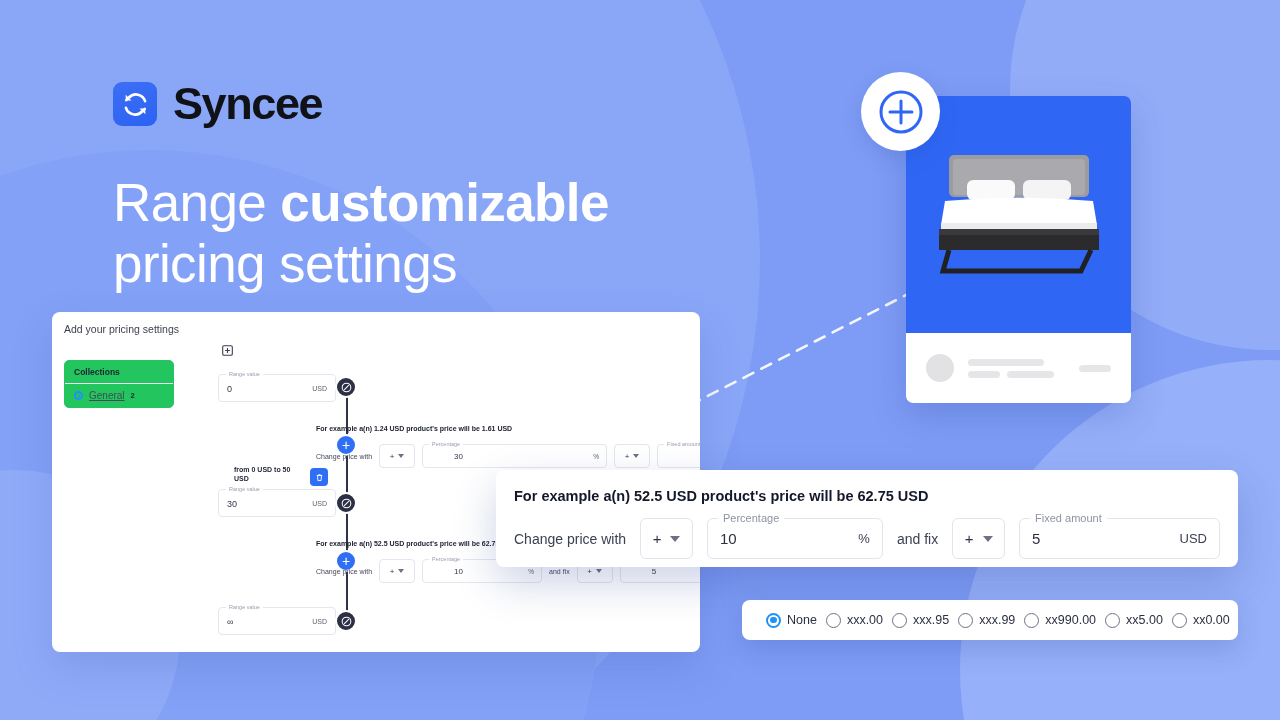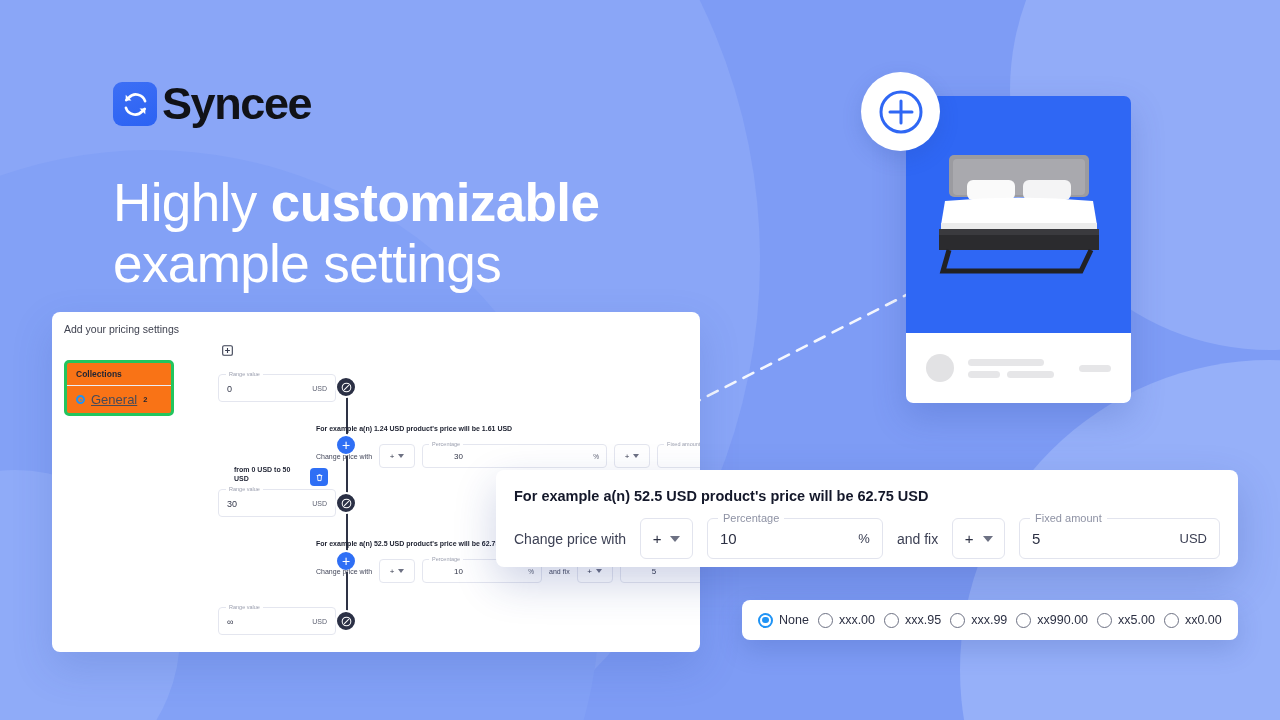--- a/index.html
+++ b/index.html
@@ -13,21 +13,21 @@
   
   .bg-layer { position:absolute; inset:0; overflow:hidden; }
   .bg-circle { position:absolute; border-radius:50%; }
   .bg-c1 { width:1180px; height:1180px; left:-420px; top:-330px; background:#8aa6f7; }
   .bg-c2 { width:900px;  height:900px;  left:-300px; top:150px;  background:#83a1f6; }
   .bg-c3 { width:520px;  height:520px;  left:1010px; top:-170px; background:#92acf8; }
   .bg-c4 { width:620px;  height:620px;  left:960px;  top:360px;  background:#96b0f9; }
   .bg-c5 { width:330px;  height:330px;  left:-150px; top:470px;  background:#8fabf8; }
 
   
-  .logo-row { position:absolute; left:113px; top:78px; display:flex; align-items:center; gap:5px; }
+  .logo-row { position:absolute; left:113px; top:78px; display:flex; align-items:center; gap:16px; }
   .logo-mark {
     width:44px; height:44px; border-radius:9px;
     background:linear-gradient(160deg,#3d6ff5 0%,#2b62f3 100%);
     display:flex; align-items:center; justify-content:center;
   }
   .logo-word { font-size:45px; font-weight:bold; color:#111217; letter-spacing:-1.4px; }
 
   
   .headline { position:absolute; left:113px; top:172px; color:#ffffff; line-height:1.16; }
   .headline .l1 { font-size:53px; font-weight:300; letter-spacing:-0.6px; }
@@ -69,28 +69,28 @@
   .settings-card {
     position:absolute; left:52px; top:312px; width:648px; height:340px;
     background:#ffffff; border-radius:8px;
     box-shadow:0 16px 40px rgba(40,70,160,.17);
     overflow:hidden;
   }
   .settings-title { position:absolute; left:12px; top:11px; font-size:10.5px; color:#3f4250; }
 
   .collections-box {
     position:absolute; left:12px; top:48px; width:110px;
-    border:3px solid #22c55e; border-radius:5px; background:#f97316;
+    border:1px solid #22c55e; border-radius:5px; background:#22c55e;
   }
   .collections-head { padding:6px 9px; font-size:8.5px; font-weight:bold; color:#1f2333;
     border-bottom:1px solid #eceef5; }
   .collections-item { padding:6px 9px; display:flex; align-items:center; gap:6px; }
   .mini-radio { width:9px; height:9px; border-radius:50%; border:2px solid #1f93f5; position:relative; flex:none; }
   .mini-radio::after { content:""; position:absolute; inset:1.5px; border-radius:50%; background:#1f93f5; }
-  .coll-label { font-size:13px; color:#474a58;text-decoration:underline; }
+  .coll-label { font-size:10px; color:#474a58;text-decoration:underline; }
   .coll-count { font-size:7.5px; font-weight:bold; color:#1f2333; }
 
   
   .tl-line { position:absolute; left:294px; width:1.6px; background:#2e3345; }
   .tl-node {
     position:absolute; width:22px; height:22px; border-radius:50%;
     background:#2b3045; display:flex; align-items:center; justify-content:center;
     border:2.5px solid #fff;
   }
   .tl-plus {
@@ -153,21 +153,21 @@
   .p-inp .vl { position:absolute; left:12px; top:11px; font-size:15px; color:#2c3043; }
   .p-inp .un { position:absolute; right:12px; top:12px; font-size:13px; color:#3c4054; }
   .w-pct { width:183px; }
   .w-fix { width:209px; }
 
   
   .radio-bar {
     position:absolute; left:742px; top:600px; width:496px; height:40px;
     background:#ffffff; border-radius:8px;
     box-shadow:0 10px 26px rgba(30,55,140,.18);
-    display:flex; align-items:center; padding:0 16px; gap:9px;
+    display:flex; align-items:center; padding:0 24px; gap:9px;
   }
   .rb-item { display:flex; align-items:center; gap:6px; }
   .rb-circle { width:15px; height:15px; border-radius:50%; border:1.6px solid #6d7183; flex:none; position:relative; }
   .rb-circle.on { border-color:#1f93f5; border-width:2px; }
   .rb-circle.on::after { content:""; position:absolute; inset:2.2px; border-radius:50%; background:#1f93f5; }
   .rb-label { font-size:12.5px; color:#2c3043; white-space:nowrap; }
 </style>
 </head>
 <body>
 
@@ -186,23 +186,23 @@
       <polyline points="3.3,3.3 3.3,8.4 8.4,8.4" fill="#ffffff" stroke="none"></polyline>
       <path d="M3.5 15A8.5 8.5 0 0 0 17.8 18.2L20.2 15.9"></path>
       <polyline points="20.7,20.7 20.7,15.6 15.6,15.6" fill="#ffffff" stroke="none"></polyline>
     </svg>
   </div>
   <div class="logo-word">Syncee</div>
 </div>
 
 <div class="headline">
   <div class="l1">
-    <span>Highly </span><b>customizable</b>
-  </div>
-  <div class="l2">example settings</div>
+    <span>Range </span><b>customizable</b>
+  </div>
+  <div class="l2">pricing settings</div>
 </div>
 
 <svg class="dash-svg" width="235" height="130">
   <line x1="0" y1="120" x2="228" y2="4" stroke="#ffffff" stroke-width="2.6" stroke-dasharray="11 9" stroke-linecap="round" opacity="0.92"></line>
 </svg>
 
 <div class="product-card">
   <div class="product-img-area">
     <svg width="176" height="124" viewBox="0 0 176 124">
 

